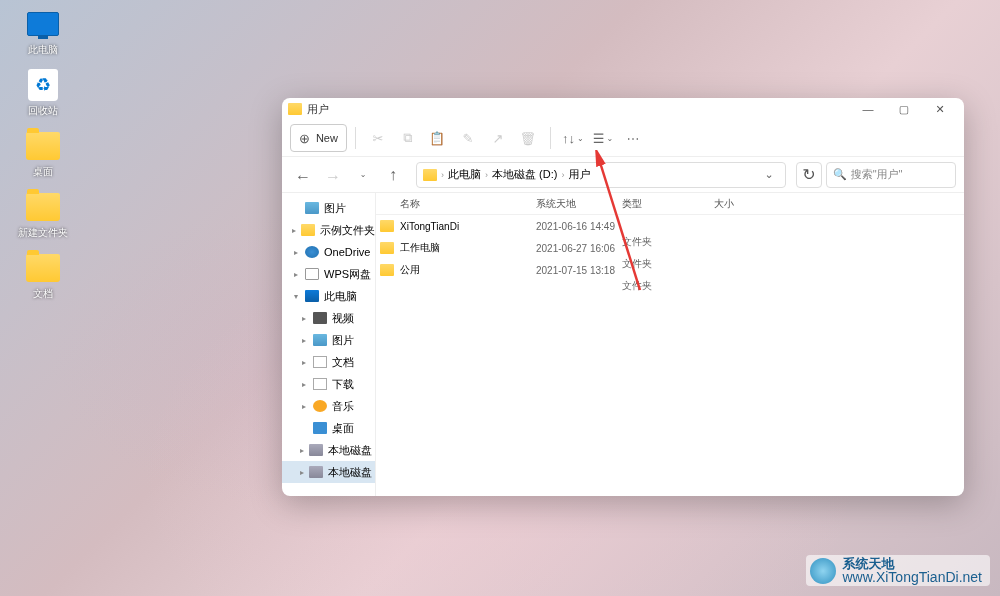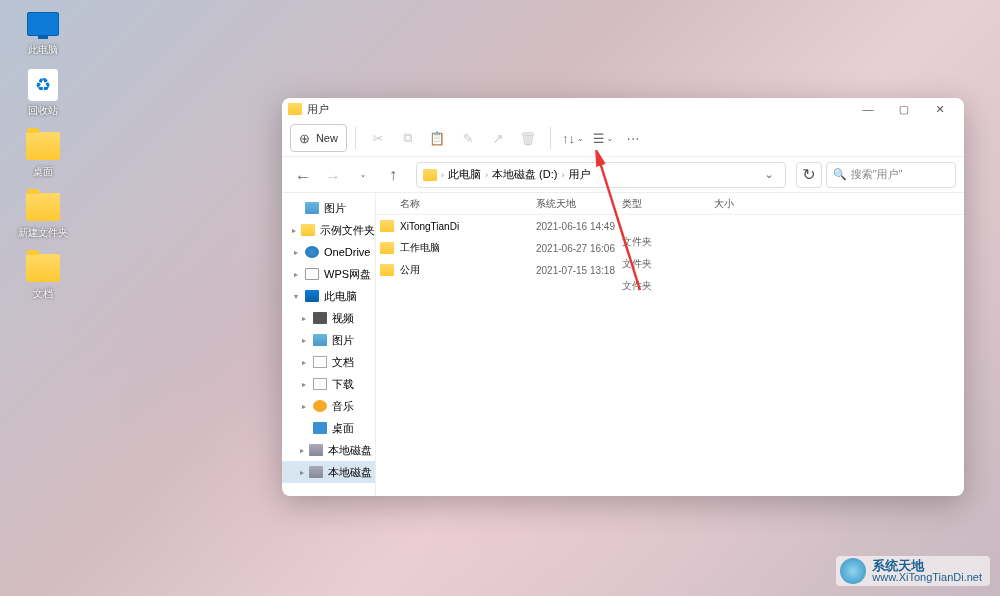--- a/index.html
+++ b/index.html
@@ -85,21 +85,21 @@
 .view-toggle { display: flex; border: 1px solid #ccc; border-radius: 2px; }
 .view-toggle div { width: 18px; height: 14px; display: flex; align-items: center; justify-content: center; cursor: pointer; font-size: 9px; }
 .view-toggle .active { background: #cde3f8; }
 
 .annotation-arrow { position: absolute; top: 150px; left: 580px; pointer-events: none; }
 
 .watermark { position: absolute; bottom: 10px; right: 10px; display: flex; align-items: center; gap: 6px; background: rgba(255,255,255,0.6); padding: 2px 8px 2px 4px; border-radius: 4px; }
 .watermark .wm-icon { width: 26px; height: 26px; border-radius: 50%; background: radial-gradient(#8fd4f0,#3090c0); }
 .watermark .wm-text { display: flex; flex-direction: column; line-height: 1; }
 .watermark .wm-title { font-size: 13px; font-weight: bold; color: #1a5f8f; }
-.watermark .wm-url { font-size: 11px; color: #1a5f8f; }
+.watermark .wm-url { font-size: 14px; color: #1a5f8f; }
 </style>
 </head>
 <body>
 
 <div class="wallpaper-overlay"></div>
 
 <div class="desktop-icons" id="desktop-icons">
     <div class="desktop-icon">
       <div class="icon">
         <div class="monitor-icon"></div>

